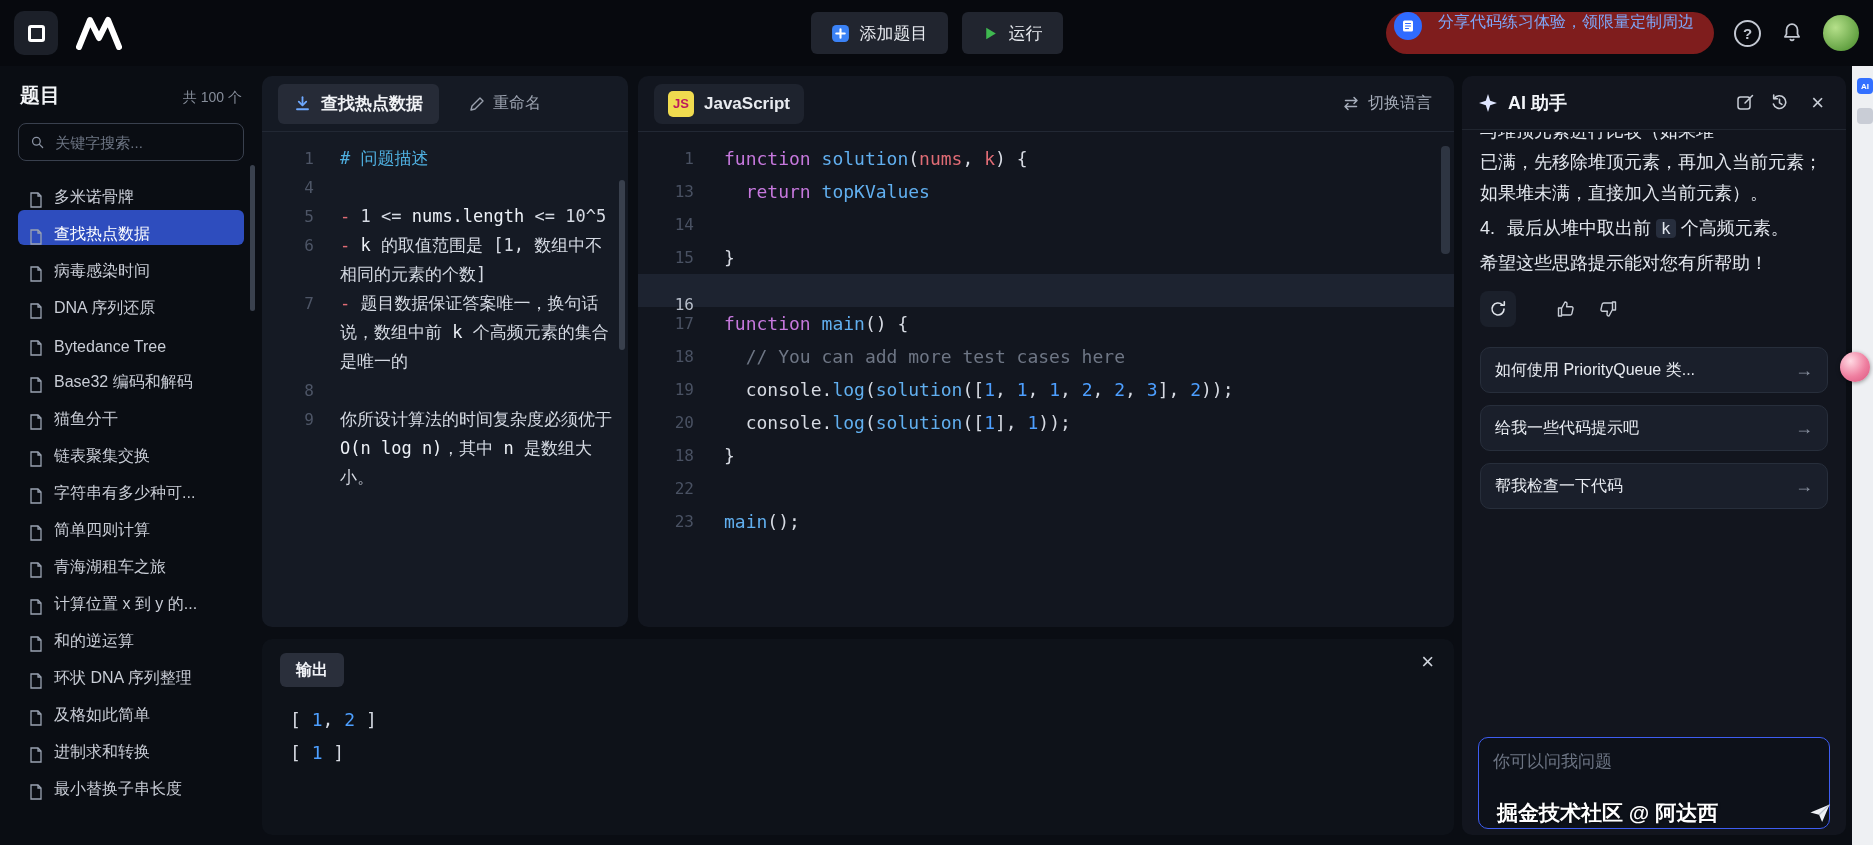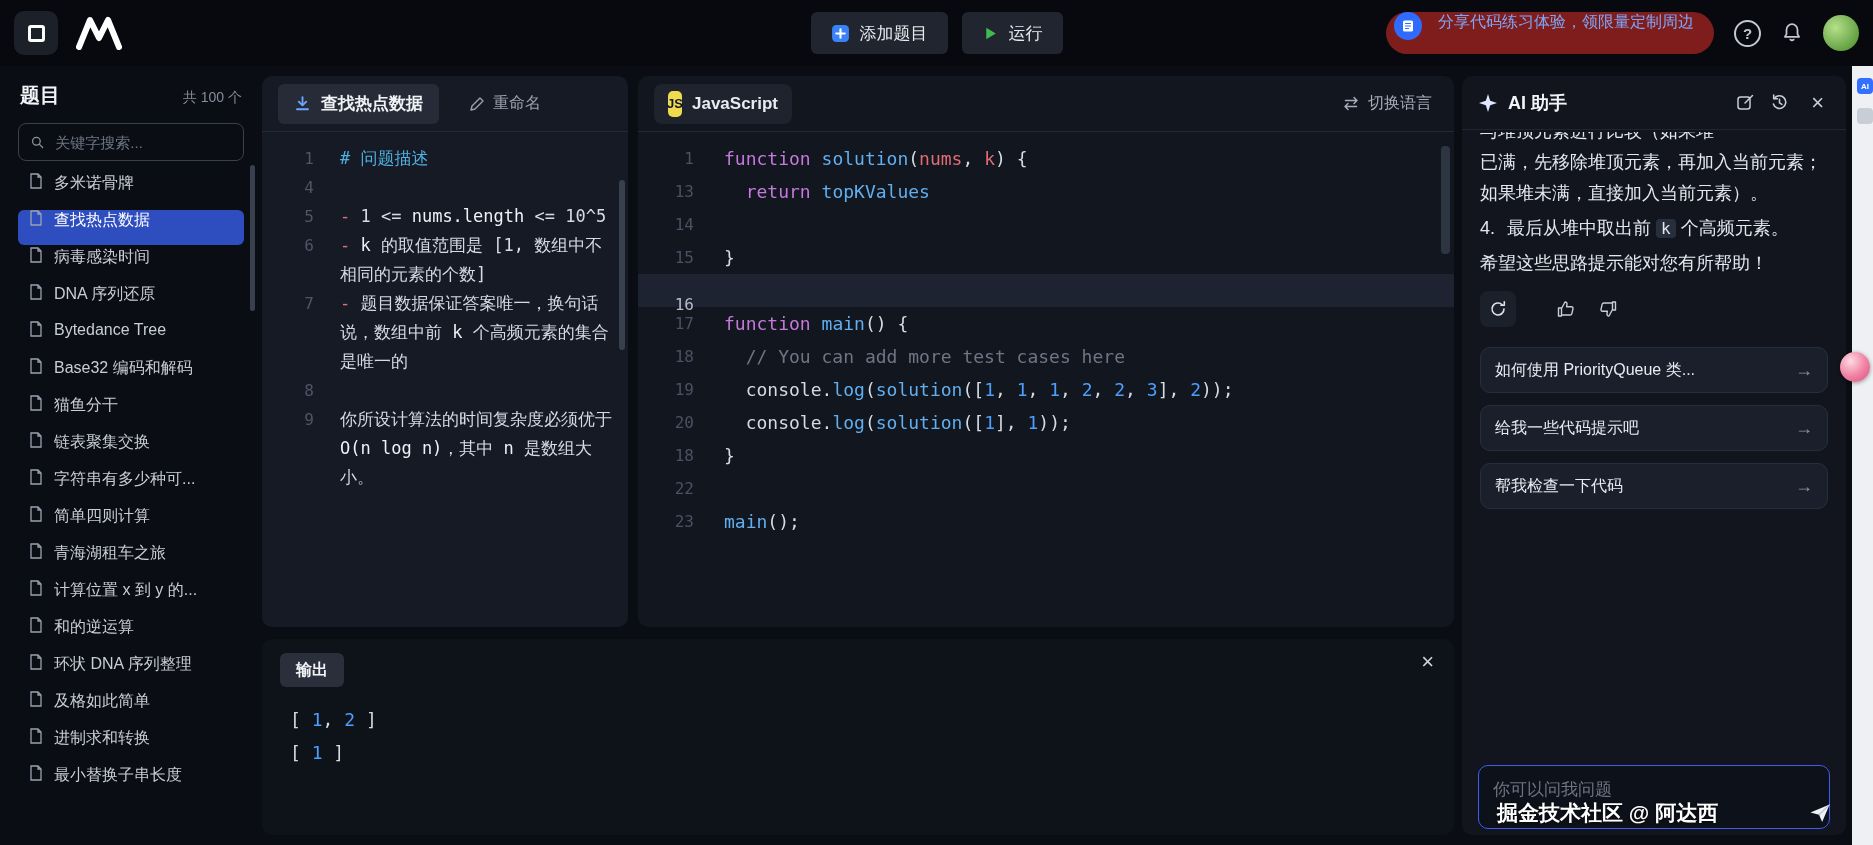--- a/index.html
+++ b/index.html
@@ -30,21 +30,21 @@
   .main { display:flex; height:779px; }
 
   
   .sidebar { width:256px; flex-shrink:0; padding:12px 12px 0 18px; position:relative; }
   .sb-head { display:flex; align-items:baseline; justify-content:space-between; margin:4px 2px 14px; }
   .sb-title { font-size:20px; font-weight:700; color:#f2f4f7; }
   .sb-count { font-size:14px; color:#868d9a; }
   .search-box { display:flex; align-items:center; gap:9px; border:1px solid #39404e; border-radius:8px; height:38px; padding:0 12px; margin-bottom:12px; }
   .search-box input { background:transparent; border:none; outline:none; color:#cfd3da; font-size:15px; width:100%; }
   ::placeholder { color:#6d7584; }
-  .sb-item { display:flex; align-items:flex-start; gap:10px; height:35px; border-radius:6px; padding:0 10px; margin-bottom:2px; color:#c9cdd6; font-size:16px; cursor:pointer; white-space:nowrap; overflow:hidden; }
+  .sb-item { display:flex; align-items:flex-end; gap:10px; height:35px; border-radius:6px; padding:0 10px; margin-bottom:2px; color:#c9cdd6; font-size:16px; cursor:pointer; white-space:nowrap; overflow:hidden; }
   .sb-item.active { background:#2e4dbe; color:#fff; }
   .sb-item svg { flex-shrink:0; }
   .sb-label { overflow:hidden; text-overflow:ellipsis; }
   .sidebar-scroll { position:absolute; right:1px; top:99px; width:5px; height:146px; border-radius:3px; background:#3a414e; }
 
   
   .center { flex:1; min-width:0; display:flex; flex-direction:column; padding:10px 6px; gap:12px; }
   .row-top { display:flex; gap:10px; flex:1; min-height:0; }
   .panel { background:#151a24; border-radius:10px; position:relative; overflow:hidden; }
   .panel-head { height:56px; display:flex; align-items:center; padding:0 16px; border-bottom:1px solid #222834; flex-shrink:0; }
@@ -58,21 +58,21 @@
   .md-row .ln { width:40px; text-align:right; margin-right:26px; color:#4d5566; font-size:16px; line-height:29px; flex-shrink:0; font-family:"DejaVu Sans Mono",monospace; }
   .md-text { font-family:"DejaVu Sans Mono","DejaVu Sans",monospace; font-size:17px; line-height:29px; color:#d5dae3; white-space:pre-wrap; word-break:break-all; flex:1; min-height:29px; }
   .md-h { color:#4fb0e0; }
   .md-dash { color:#e06c75; }
   .md-code { color:#eef2f8; }
   .problem-scroll { position:absolute; right:3px; top:104px; width:6px; height:170px; border-radius:3px; background:#39404d; }
 
   
   .editor-panel { flex:1; min-width:0; display:flex; flex-direction:column; background:#12161f; }
   .lang-pill { display:flex; align-items:center; gap:10px; background:#1e232e; border-radius:8px; height:40px; padding:0 14px; }
-  .js-badge { width:14px; height:26px; border-radius:5px; background:#f0db4f; color:#0f172a; font-weight:700; font-size:13px; display:flex; align-items:center; justify-content:center; }
+  .js-badge { width:26px; height:26px; border-radius:5px; background:#f0db4f; color:#be185d; font-weight:700; font-size:13px; display:flex; align-items:center; justify-content:center; }
   .lang-name { font-size:17px; color:#e8ebf0; font-weight:600; }
   .switch-lang { margin-left:auto; display:flex; align-items:center; gap:8px; color:#a6adba; font-size:16px; background:none; border:none; }
   .code-body { padding-top:10px; flex:1; position:relative; overflow:hidden; }
   .code-row { display:flex; height:33px; align-items:center; }
   .code-row .ln { width:56px; text-align:right; margin-right:30px; color:#495162; font-size:16px; font-family:"DejaVu Sans Mono",monospace; flex-shrink:0; }
   .code-row.current { background:#1d2330; }
   .code-row.current .ln { color:#b6bdc9;margin-top:28px; }
   .code-text { font-family:"DejaVu Sans Mono",monospace; font-size:18px; white-space:pre; color:#d6dae2; }
   .tk-kw { color:#c678dd; }
   .tk-fn { color:#61afef; }
@@ -106,21 +106,21 @@
   .inline-code { font-family:"DejaVu Sans Mono",monospace; background:#272e3d; border-radius:4px; padding:0 5px; font-size:16px; }
   .feedback { display:flex; align-items:center; margin:12px 0 20px; }
   .fb-refresh { width:36px; height:36px; border-radius:8px; background:#1b202b; border:none; display:flex; align-items:center; justify-content:center; }
   .fb-thumb { background:none; border:none; display:flex; padding:0; }
   .fb-up { margin-left:40px; }
   .fb-down { margin-left:22px; }
   .chips { display:flex; flex-direction:column; gap:12px; }
   .chip { display:flex; align-items:center; background:#1a1f2b; border:1px solid #272e3b; border-radius:10px; height:46px; padding:0 14px; color:#e8ebf1; font-size:16px; text-align:left; }
   .chip-label { white-space:nowrap; overflow:hidden; text-overflow:ellipsis; }
   .chip-arrow { margin-left:auto; color:#8b93a2; font-size:18px; padding-left:8px; }
-  .ai-input { margin:16px 16px 6px; border:1px solid #3e5df1; border-radius:10px; background:#0d1119; height:64px; padding:10px 12px; flex-shrink:0; }
+  .ai-input { margin:16px 16px 6px; border:1px solid #3e5df1; border-radius:10px; background:#0d1119; height:92px; padding:10px 12px; flex-shrink:0; }
   .ai-input textarea { width:100%; height:100%; background:transparent; border:none; outline:none; resize:none; color:#dfe3ea; font-size:17px; font-family:inherit; }
   .watermark { position:absolute; bottom:8px; left:35px; right:14px; display:flex; align-items:center; font-size:21px; font-weight:600; color:#fff; pointer-events:none; text-shadow:0 1px 3px rgba(0,0,0,.65); }
   .watermark svg { margin-left:auto; }
 
   
   .strip { width:21px; flex-shrink:0; background:#eef0f3; display:flex; flex-direction:column; align-items:flex-end; padding-top:12px; gap:14px; }
   .ext-ai-badge { width:16px; height:16px; border-radius:4px; background:#3370ff; color:#fff; font-size:8px; font-weight:700; display:flex; align-items:center; justify-content:center; cursor:pointer; }
   .ext-gray { width:16px; height:16px; border-radius:4px; background:#c9cdd6; cursor:pointer; }
   .float-avatar { position:absolute; right:3px; top:352px; width:30px; height:30px; border-radius:50%; background:radial-gradient(circle at 35% 30%, #ffd9e3, #ef7fa0 55%, #d9537d); z-index:5; cursor:pointer; box-shadow:0 1px 4px rgba(0,0,0,.4); }
 </style>

